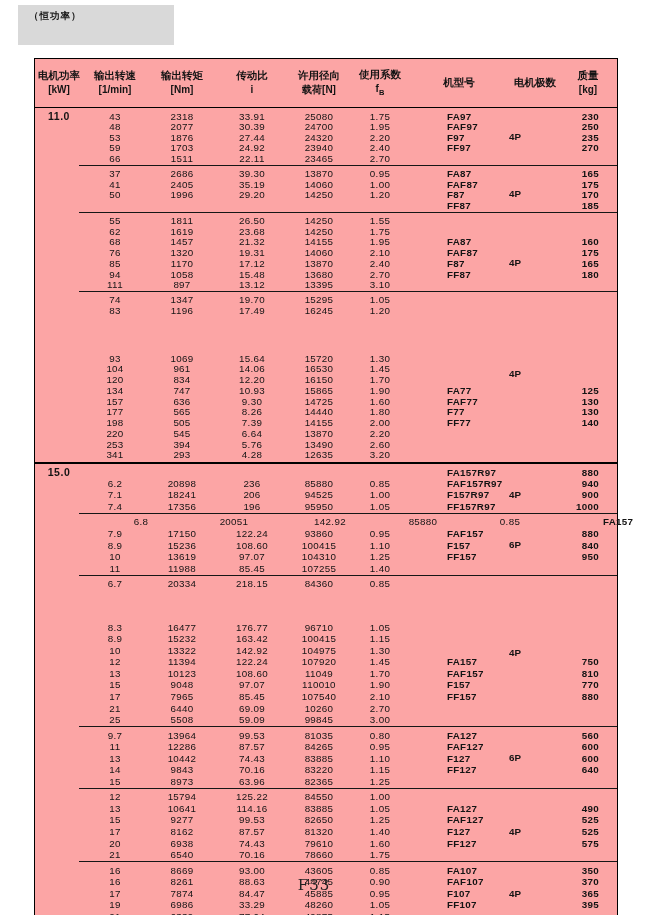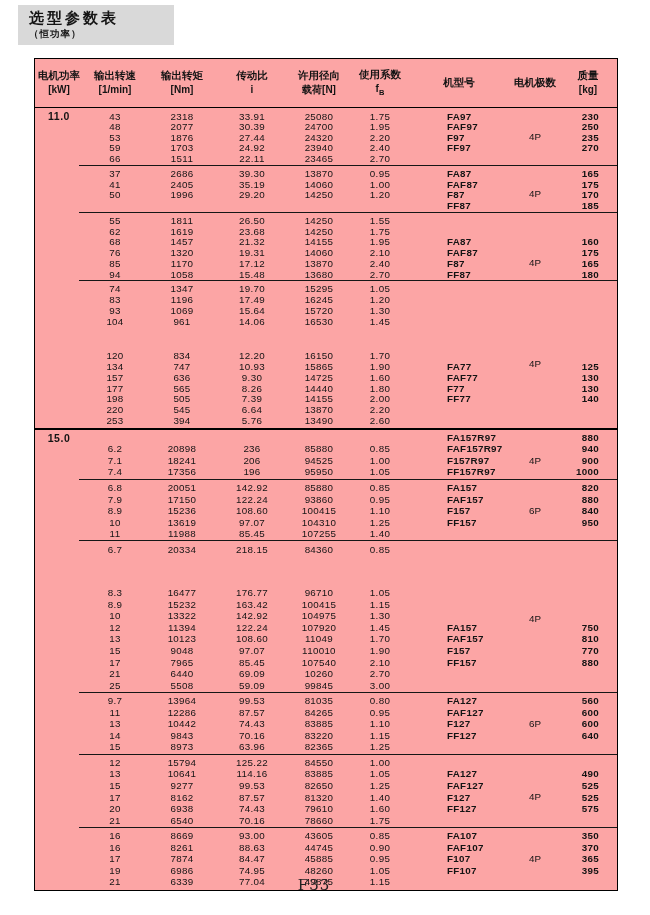--- a/index.html
+++ b/index.html
@@ -34,34 +34,33 @@
   .block + .block::before {
     content:""; position:absolute; top:-1px; left:44px; right:0; height:0;
     border-top:1.6px solid #161616;
   }
   .ln { align-items:center; font-size:9.8px; letter-spacing:0.3px; }
   .c { text-align:center; white-space:nowrap; }
   .c-power { font-weight:bold; font-size:10.5px; letter-spacing:0.5px; }
   .c-model { text-align:left; padding-left:38px; font-weight:bold; }
   .c-mass  { text-align:right; padding-right:16px; font-weight:bold; }
   .poles-abs {
-    position:absolute; left:474px; width:52px; text-align:center;
-    font-weight:normal; font-size:9.8px;
+    position:absolute; left:474px; width:52px; text-align:left;
+    font-weight:bold; font-size:9.8px;
   }
   .page-footer {
     position:absolute; top:876px; left:22px; width:584px; text-align:center;
     font-family:"DejaVu Serif","Liberation Serif",serif; font-size:15px;
     letter-spacing:1px; color:#222;
   }
 </style>
 </head>
 <body>
 
 <div class="title-block">
-  <div class="title-main">选型参数表</div>
   <div class="title-sub">（恒功率）</div>
 </div>
 
 <div class="table-wrap">
   <div class="hdr cols" id="hdr-root">
       <div class="hdr-cell">
         <div class="l1">电机功率</div>
         <div class="l2">[kW]</div>
       </div>
       <div class="hdr-cell">
@@ -262,20 +261,31 @@
             <div class="c c-power"></div>
             <div class="c">94</div>
             <div class="c">1058</div>
             <div class="c">15.48</div>
             <div class="c">13680</div>
             <div class="c">2.70</div>
             <div class="c c-model">FF87</div>
             <div class="c"></div>
             <div class="c c-mass">180</div>
           </div>
+          <div class="ln cols" style="height: 10.75px;">
+            <div class="c c-power"></div>
+            <div class="c">111</div>
+            <div class="c">897</div>
+            <div class="c">13.12</div>
+            <div class="c">13395</div>
+            <div class="c">3.10</div>
+            <div class="c c-model"></div>
+            <div class="c"></div>
+            <div class="c c-mass"></div>
+          </div>
           <div class="poles-abs" style="top: 45px; height: 10.75px; line-height: 10.75px;">4P</div>
         </div>
         <div class="block">
           <div class="ln cols" style="height: 10.75px;">
             <div class="c c-power"></div>
             <div class="c">74</div>
             <div class="c">1347</div>
             <div class="c">19.70</div>
             <div class="c">15295</div>
             <div class="c">1.05</div>
@@ -287,21 +297,21 @@
             <div class="c c-power"></div>
             <div class="c">83</div>
             <div class="c">1196</div>
             <div class="c">17.49</div>
             <div class="c">16245</div>
             <div class="c">1.20</div>
             <div class="c c-model"></div>
             <div class="c"></div>
             <div class="c c-mass"></div>
           </div>
-          <div class="ln cols" style="height: 10.75px;">
+          <div class="ln cols" style="height: 10.75px; margin-top: 37px;">
             <div class="c c-power"></div>
             <div class="c">93</div>
             <div class="c">1069</div>
             <div class="c">15.64</div>
             <div class="c">15720</div>
             <div class="c">1.30</div>
             <div class="c c-model"></div>
             <div class="c"></div>
             <div class="c c-mass"></div>
           </div>
@@ -309,21 +319,21 @@
             <div class="c c-power"></div>
             <div class="c">104</div>
             <div class="c">961</div>
             <div class="c">14.06</div>
             <div class="c">16530</div>
             <div class="c">1.45</div>
             <div class="c c-model"></div>
             <div class="c"></div>
             <div class="c c-mass"></div>
           </div>
-          <div class="ln cols" style="height: 10.75px; margin-top: 24px;">
+          <div class="ln cols" style="height: 10.75px;">
             <div class="c c-power"></div>
             <div class="c">120</div>
             <div class="c">834</div>
             <div class="c">12.20</div>
             <div class="c">16150</div>
             <div class="c">1.70</div>
             <div class="c c-model"></div>
             <div class="c"></div>
             <div class="c c-mass"></div>
           </div>
@@ -386,20 +396,31 @@
             <div class="c c-power"></div>
             <div class="c">253</div>
             <div class="c">394</div>
             <div class="c">5.76</div>
             <div class="c">13490</div>
             <div class="c">2.60</div>
             <div class="c c-model"></div>
             <div class="c"></div>
             <div class="c c-mass"></div>
           </div>
+          <div class="ln cols" style="height: 10.75px;">
+            <div class="c c-power"></div>
+            <div class="c">341</div>
+            <div class="c">293</div>
+            <div class="c">4.28</div>
+            <div class="c">12635</div>
+            <div class="c">3.20</div>
+            <div class="c c-model"></div>
+            <div class="c"></div>
+            <div class="c c-mass"></div>
+          </div>
           <div class="poles-abs" style="top: 77.25px; height: 10.75px; line-height: 10.75px;">4P</div>
         </div>
       </div>
       <div class="group">
         <div class="block">
           <div class="ln cols" style="height: 11.55px;">
             <div class="c c-power">15.0</div>
             <div class="c"></div>
             <div class="c"></div>
             <div class="c"></div>
@@ -438,21 +459,21 @@
             <div class="c">196</div>
             <div class="c">95950</div>
             <div class="c">1.05</div>
             <div class="c c-model">FF157R97</div>
             <div class="c"></div>
             <div class="c c-mass">1000</div>
           </div>
           <div class="poles-abs" style="top: 25.1px; height: 11.55px; line-height: 11.55px;">4P</div>
         </div>
         <div class="block">
-          <div class="ln cols" style="height: 11.55px;">
+          <div class="ln cols" style="height: 11.55px; gap: 26px;">
             <div class="c c-power"></div>
             <div class="c">6.8</div>
             <div class="c">20051</div>
             <div class="c">142.92</div>
             <div class="c">85880</div>
             <div class="c">0.85</div>
             <div class="c c-model">FA157</div>
             <div class="c"></div>
             <div class="c c-mass">820</div>
           </div>
@@ -773,21 +794,21 @@
             <div class="c">45885</div>
             <div class="c">0.95</div>
             <div class="c c-model">F107</div>
             <div class="c"></div>
             <div class="c c-mass">365</div>
           </div>
           <div class="ln cols" style="height: 11.55px;">
             <div class="c c-power"></div>
             <div class="c">19</div>
             <div class="c">6986</div>
-            <div class="c">74.95</div>
+            <div class="c">33.29</div>
             <div class="c">48260</div>
             <div class="c">1.05</div>
             <div class="c c-model">FF107</div>
             <div class="c"></div>
             <div class="c c-mass">395</div>
           </div>
           <div class="ln cols" style="height: 11.55px;">
             <div class="c c-power"></div>
             <div class="c">21</div>
             <div class="c">6339</div>

